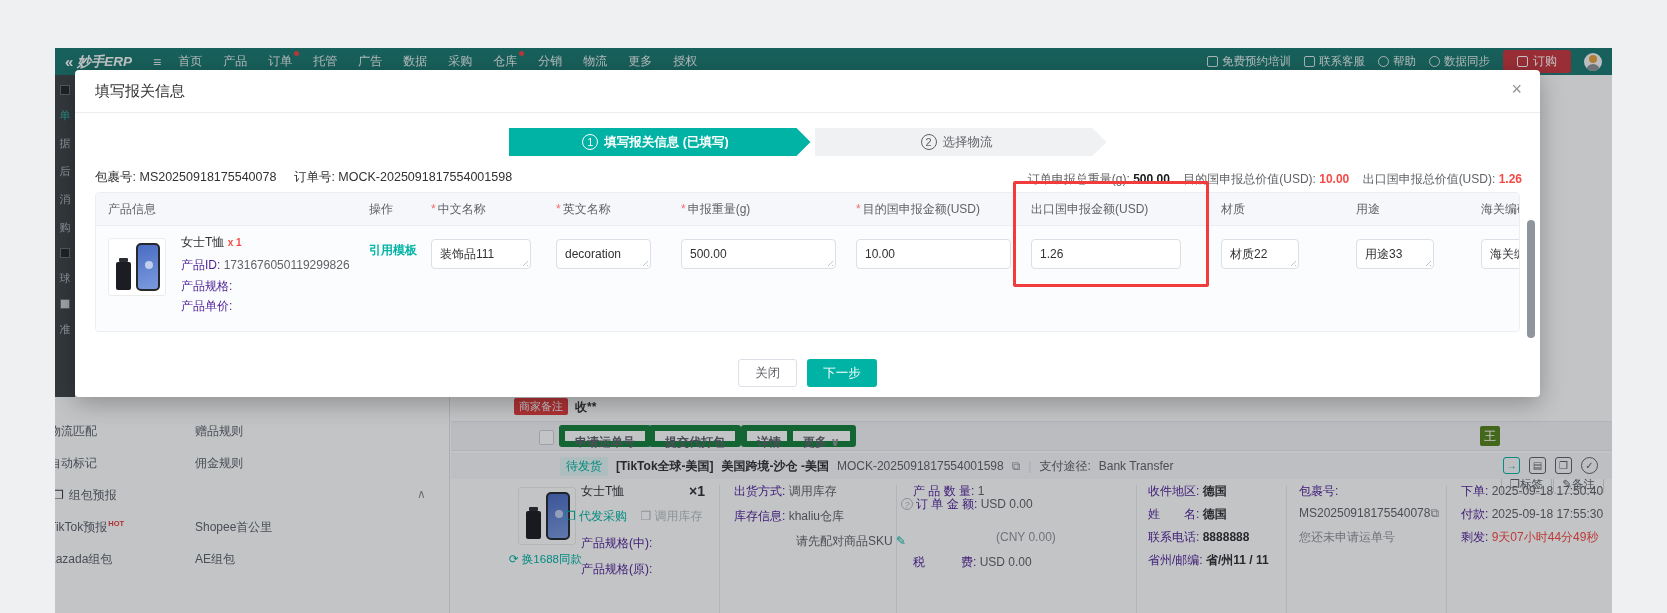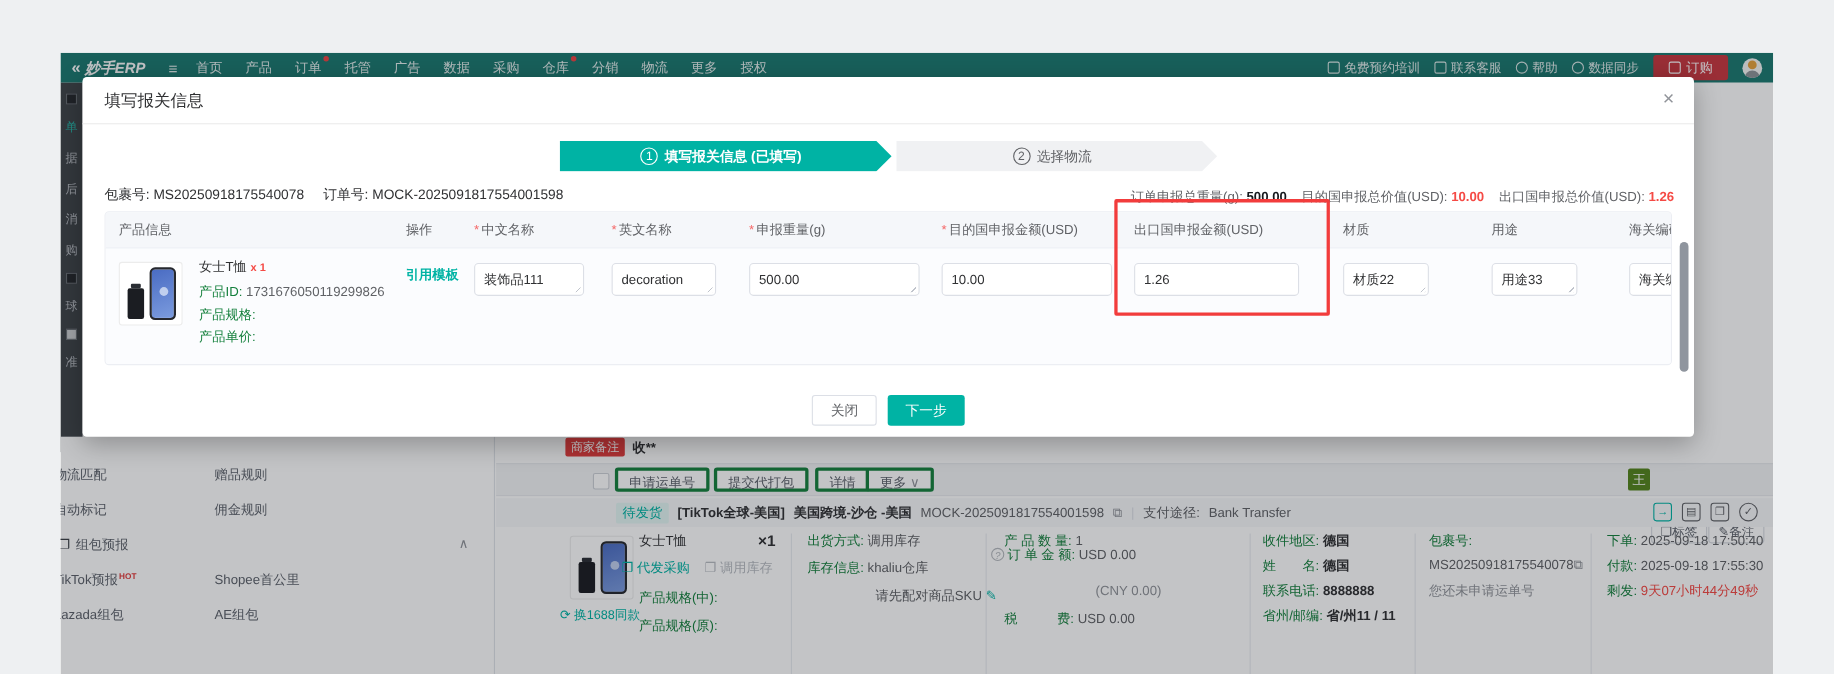--- a/index.html
+++ b/index.html
@@ -39,38 +39,38 @@
   .sb-i{position:absolute;cursor:pointer;white-space:nowrap;}
   .hot{color:#e23b3b;font-size:7.5px;font-weight:bold;vertical-align:super;margin-left:1px;}
   .sb-ico{display:inline-block;margin-right:5px;color:#3c4046;}
 
   
   .bg-main{position:absolute;left:396px;top:349px;width:1161px;height:216px;background:#fff;overflow:hidden;font-size:12px;z-index:1;}
   .note-badge{position:absolute;left:63px;top:1px;background:#e23b3b;color:#fff;font-size:11px;padding:1px 5px;border-radius:2px;}
   .note-text{position:absolute;left:124px;top:2px;font-weight:bold;color:#303133;}
   .toolbar{position:absolute;left:0;top:24px;width:100%;height:30px;background:#f3f4f6;border-top:1px solid #e8eaee;border-bottom:1px solid #e8eaee;box-sizing:border-box;}
   .cb{position:absolute;left:88px;top:8px;width:13px;height:13px;background:#fff;border:1px solid #ccd0d6;border-radius:2px;cursor:pointer;}
-  .tb-btn{position:absolute;top:3px;height:22px;line-height:20px;background:#fff;border:3px solid #15803d;border-radius:3px;
-          padding:1px 10px;color:#5c616a;font-size:12px;box-sizing:border-box;cursor:pointer;}
+  .tb-btn{position:absolute;top:3px;height:22px;line-height:20px;background:#fff;border:6px solid #15803d;border-radius:3px;
+          padding:1px 10px;color:#5c616a;font-size:12px;box-sizing:border-box;cursor:pointer;font-weight:bold;}
   .king{position:absolute;width:20px;height:20px;background:#55841c;color:#fff;text-align:center;line-height:20px;font-size:12px;border-radius:2px;top:4px;}
   .mini-btn{position:absolute;top:4px;height:20px;line-height:18px;background:#fff;border:1px solid #d6dae0;border-radius:3px;padding:0 8px;
             color:#5c616a;font-size:11.5px;box-sizing:border-box;cursor:pointer;margin-top:48px;}
   .o-header{position:absolute;left:0;top:56px;width:100%;height:26px;background:#f7f8fa;display:flex;align-items:center;
             padding-left:68px;gap:8px;box-sizing:border-box;}
   .status-pill{color:#00b3a4;background:#e3f6f3;padding:1px 6px;border-radius:2px;margin-left:41px;}
   .bold{font-weight:bold;color:#303133;}
   .muted{color:#909399;}
   .mid{color:#606266;}
   .sep{color:#dcdfe6;}
   .ic-sq{width:17px;height:17px;border:1.5px solid #606266;border-radius:3px;font-size:10px;line-height:15px;text-align:center;color:#606266;box-sizing:border-box;cursor:pointer;}
   .ic-sq.teal{border-color:#00b3a4;color:#00b3a4;}
   .ic-sq.circ{border-radius:50%;}
   .icon-row{position:absolute;right:14px;top:60px;display:flex;gap:9px;}
   .vdiv{position:absolute;top:88px;bottom:0;width:1px;background:#e9ecf1;}
-  .lbl{color:#15803d;}
+  .lbl{color:#4c1d95;}
   .val{color:#606266;font-weight:500;}
   .valb{color:#303133;font-weight:bold;}
   .red{color:#f54a45;}
   .teal{color:#00b3a4;}
   .link-swap{position:absolute;left:58px;top:155px;color:#00b3a4;font-size:11.5px;cursor:pointer;}
   .qmark{display:inline-block;width:12px;height:12px;border:1px solid #b6babf;border-radius:50%;font-size:9px;line-height:12px;text-align:center;color:#b6babf;margin-right:3px;box-sizing:border-box;}
 
   
   .pimg{position:absolute;width:58px;height:58px;background:#fff;border:1px solid #ececec;border-radius:3px;box-sizing:border-box;}
   .jar{position:absolute;left:7px;bottom:5px;width:15px;height:28px;background:#1b1d22;border-radius:2px;}

